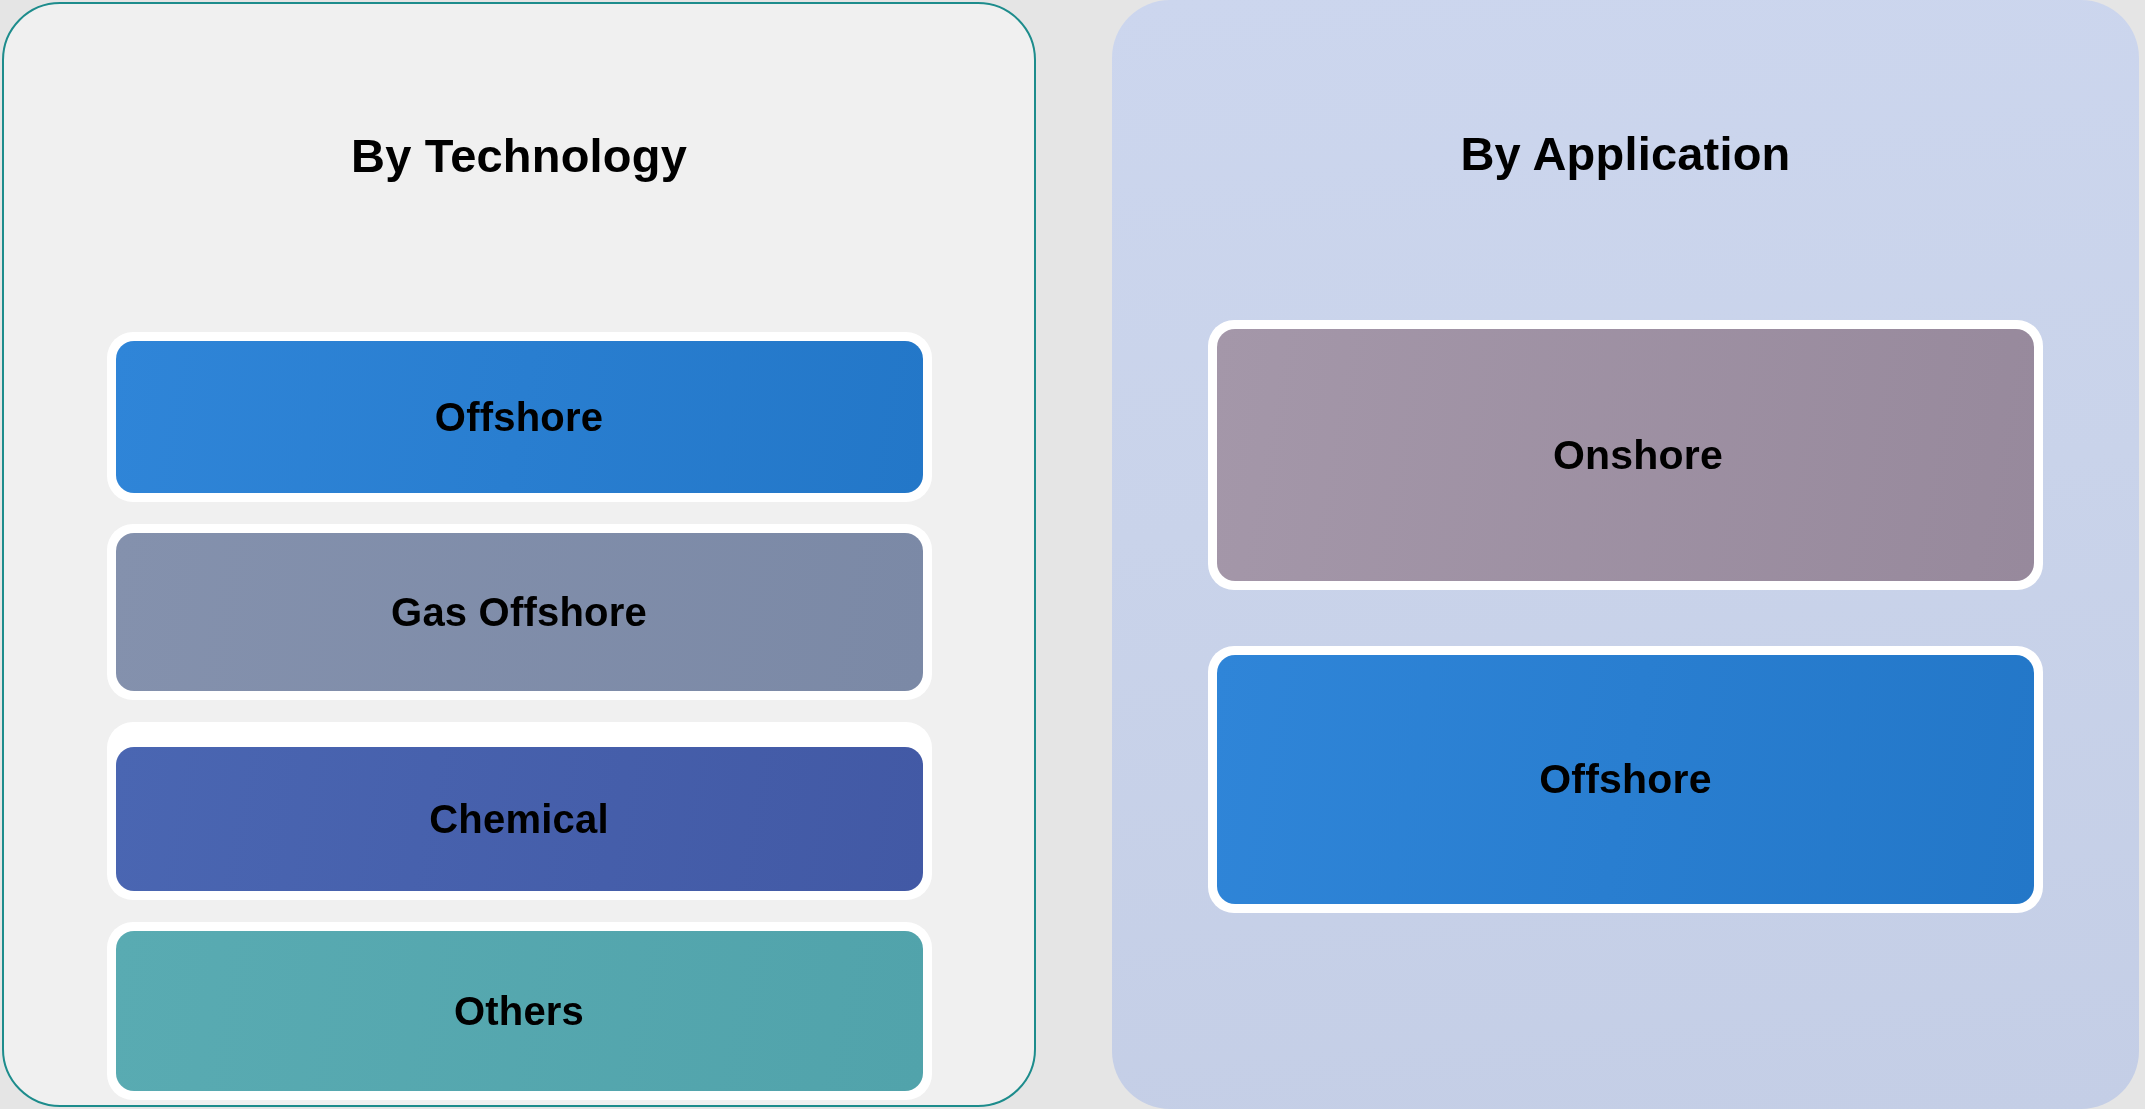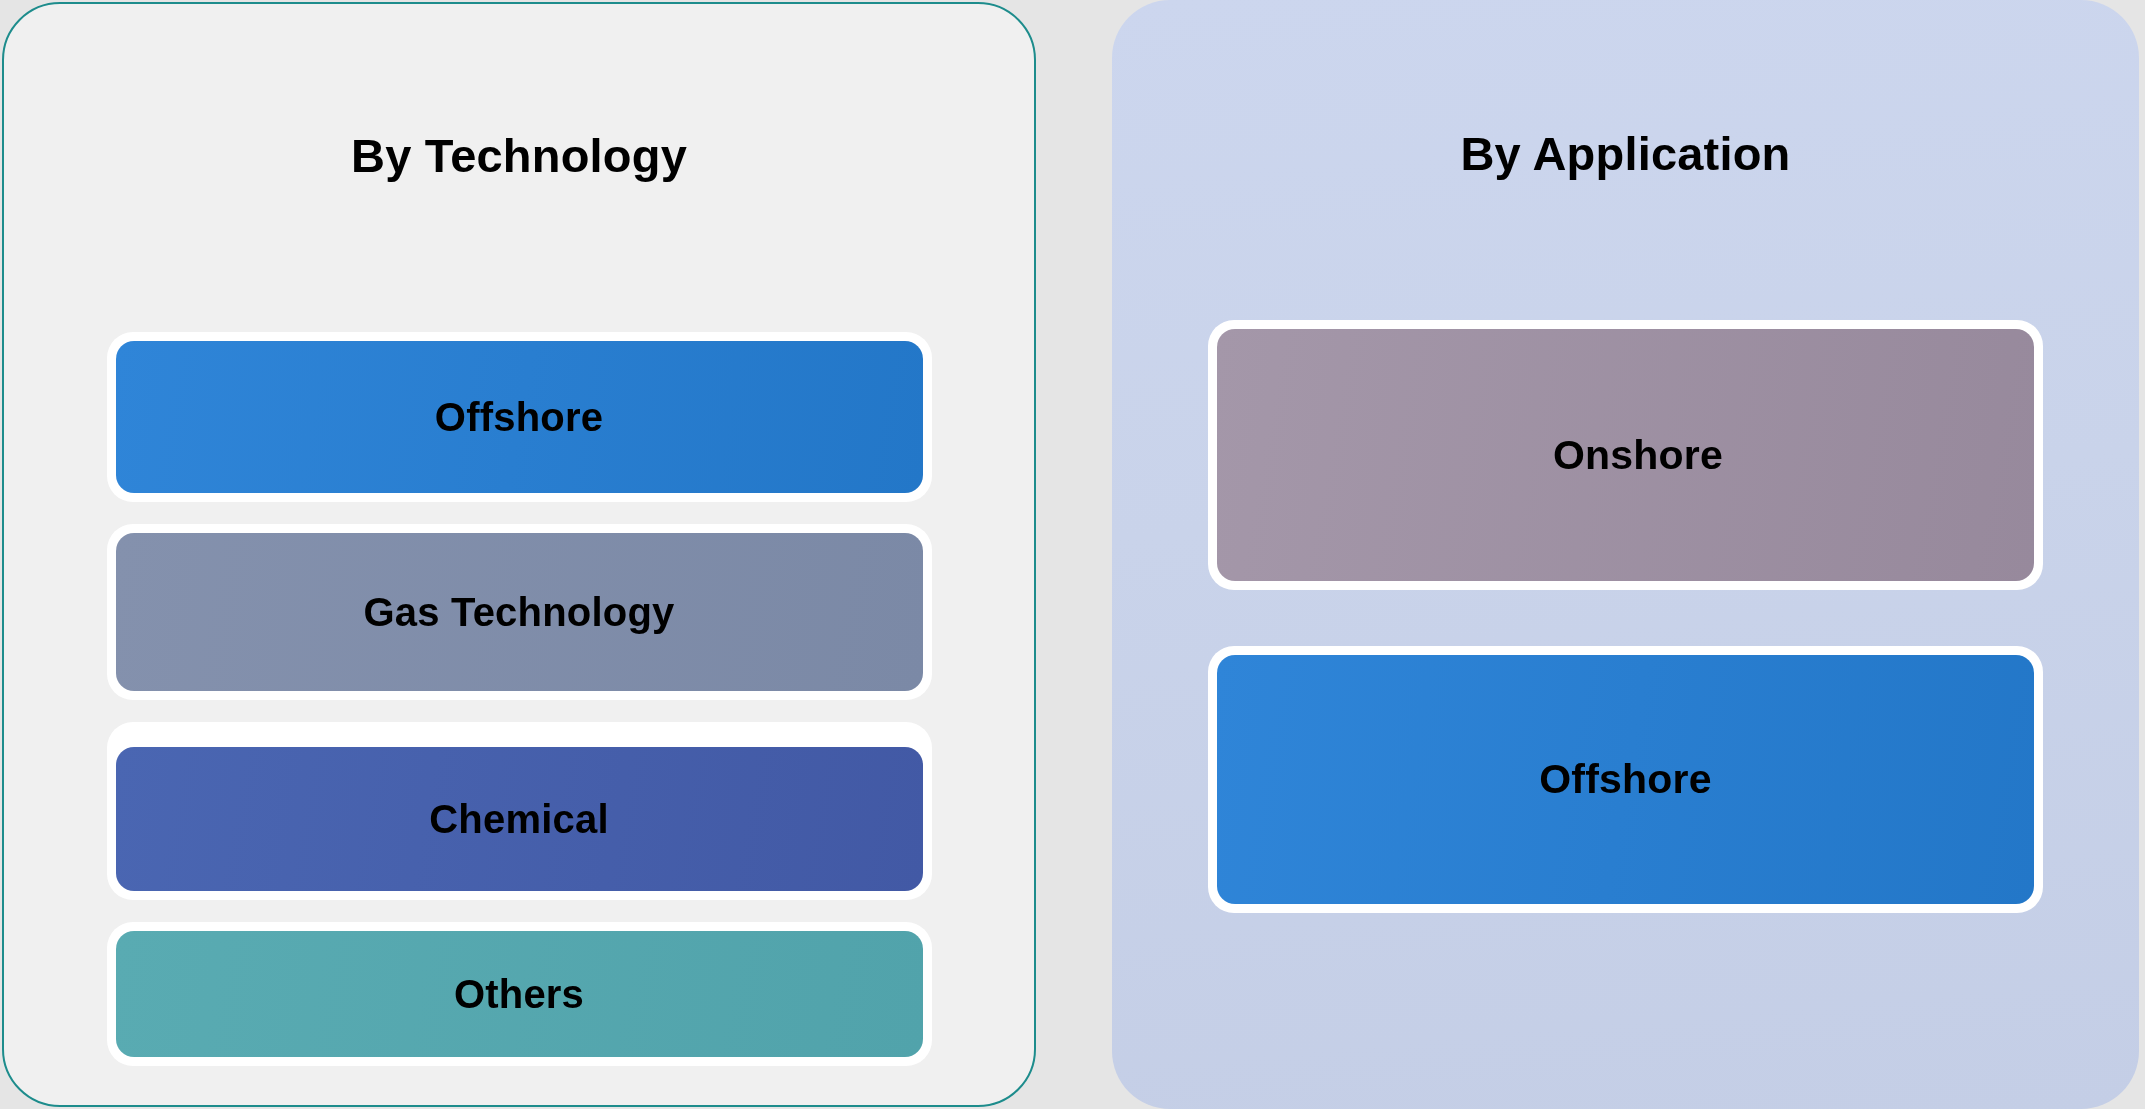--- a/index.html
+++ b/index.html
@@ -105,21 +105,21 @@
     line-height: 1;
     user-select: none;
     letter-spacing: 0.2px;
   }
   .bar-right .bar-label { font-weight: bold; font-size: 41px; }
 
   
   .h-thermal       { height: 170px; margin-bottom: 22px; }
   .h-gasinjection  { height: 176px; margin-bottom: 22px; }
   .h-chemical      { height: 178px; margin-bottom: 22px; }
-  .h-others        { height: 144px; }
+  .h-others        { height: 178px; }
 
   
   .h-onshore  { height: 270px; margin-bottom: 56px; }
   .h-offshore { height: 267px; }
 </style>
 </head>
 <body>
 
 <div id="canvas">
 
@@ -129,21 +129,21 @@
     <div class="bar-stack bar-stack-left">
 
       <div class="bar bar-left h-thermal">
         <div class="bar-fill" id="fill-l0" style="background: linear-gradient(100deg, rgb(47, 133, 216) 0%, rgb(35, 119, 200) 100%);">
           <span class="bar-label">Offshore</span>
         </div>
       </div>
 
       <div class="bar bar-left h-gasinjection">
         <div class="bar-fill" id="fill-l1" style="background: linear-gradient(100deg, rgb(132, 145, 173) 0%, rgb(123, 137, 166) 100%);">
-          <span class="bar-label">Gas Technology</span>
+          <span class="bar-label">Gas Offshore</span>
         </div>
       </div>
 
       <div class="bar bar-left h-chemical">
         <div class="bar-fill" id="fill-l2" style="background: linear-gradient(100deg, rgb(74, 102, 178) 0%, rgb(66, 89, 165) 100%); margin-top: 16px;">
           <span class="bar-label">Chemical</span>
         </div>
       </div>
 
       <div class="bar bar-left h-others">

